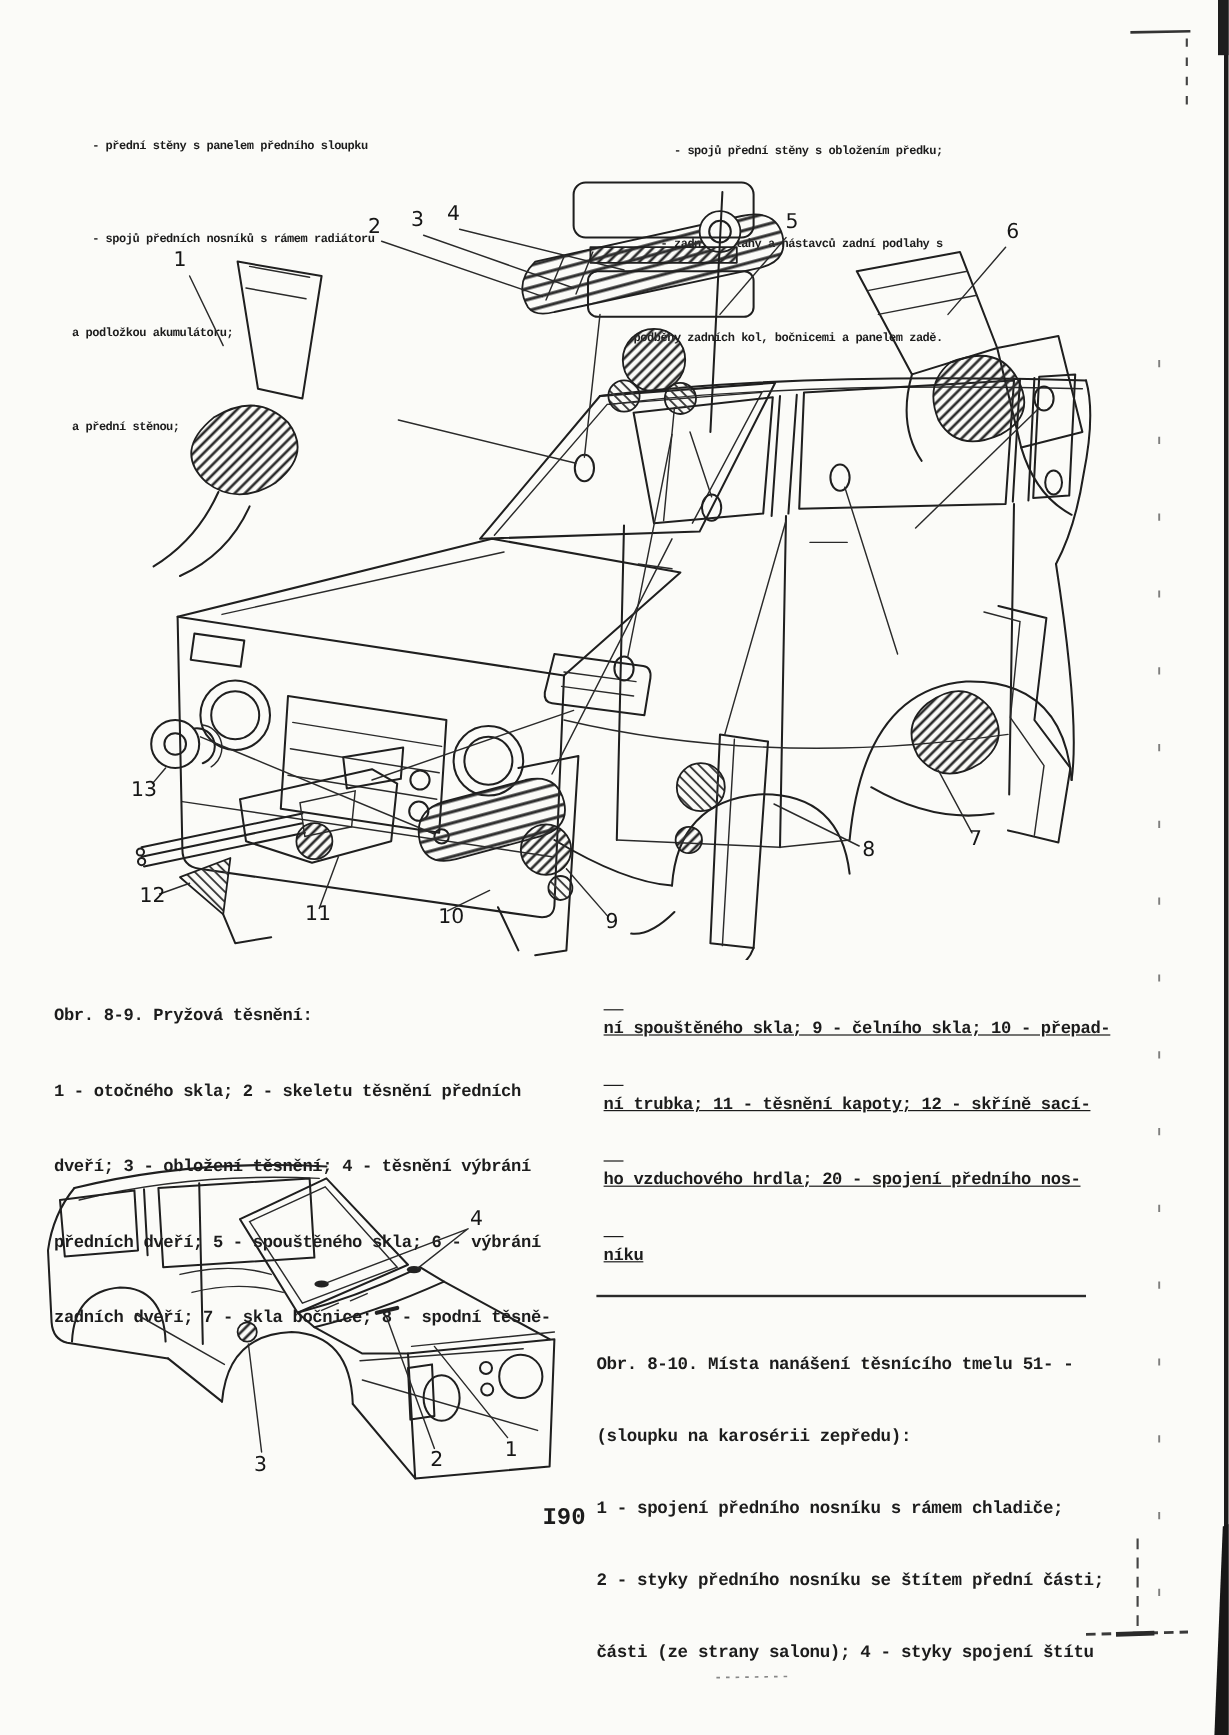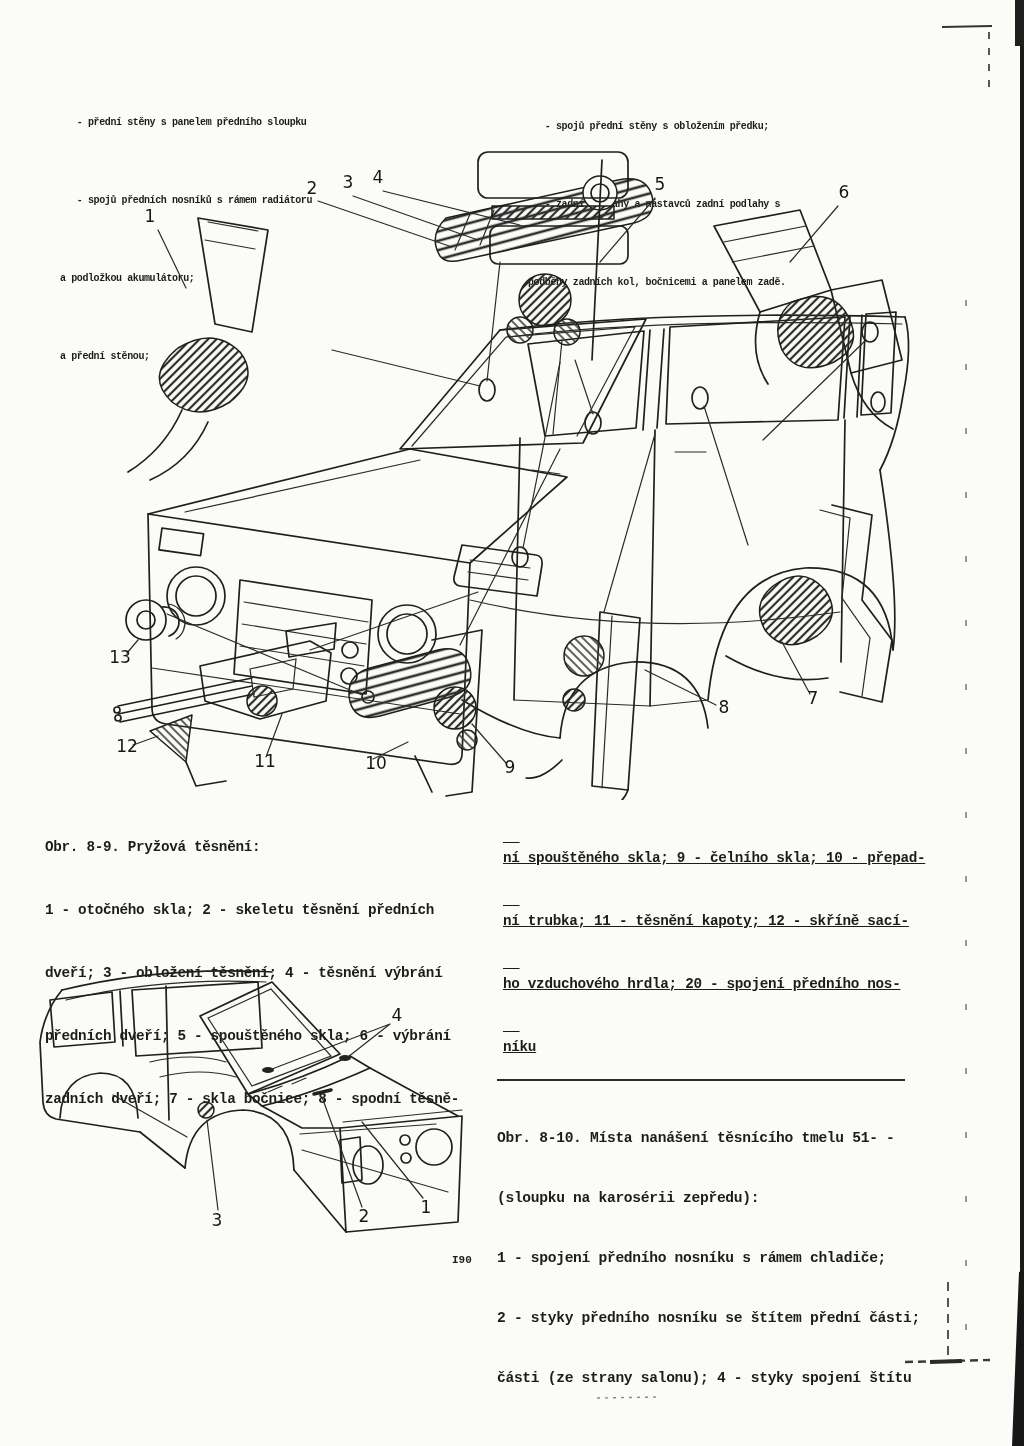--- a/index.html
+++ b/index.html
@@ -6,39 +6,39 @@
   body{
     width:1024px;height:1446px;position:relative;overflow:hidden;
     background:#fbfbf8;
     font-family:"Liberation Mono","DejaVu Sans Mono",monospace;
     color:#1c1c1c;
   }
   .txtblock{position:absolute;white-space:pre;font-weight:600;}
   .intro{font-size:10px;line-height:26px;letter-spacing:-0.4px;}
   .cap{font-size:14.3px;line-height:21px;letter-spacing:-0.3px;}
   .cap10{font-size:14.6px;line-height:20px;letter-spacing:-0.3px;}
-  .pageno{position:absolute;left:452px;top:1254px;font-size:11px;font-weight:600;}
+  .pageno{position:absolute;left:452px;top:1254px;font-size:20px;font-weight:600;}
   .rule{position:absolute;left:497px;top:1079px;width:408px;height:0;border-top:2.5px solid #2a2a2a;}
   svg{position:absolute;left:0;}
   .ln{stroke:#1f1f1f;stroke-width:1.7;fill:none;stroke-linecap:round;stroke-linejoin:round;}
   .thin{stroke:#2a2a2a;stroke-width:1.2;fill:none;stroke-linecap:round;}
   .callout{font-family:"DejaVu Sans",sans-serif;font-size:17px;fill:#161616;text-anchor:middle;}
   .hfill{stroke:#1f1f1f;stroke-width:1.5;stroke-linejoin:round;}
 </style>
 </head>
 <body>
 
 <div class="txtblock intro" style="left:60px;top:58px;">
   <div>   - přední stěny s panelem předního sloupku</div>
   <div>   - spojů předních nosníků s rámem radiátoru</div>
   <div>a podložkou akumulátoru;</div>
   <div>a přední stěnou;</div>
 </div>
 
-<div class="txtblock intro" style="left:528px;top:62px;">
+<div class="txtblock intro" style="left:528px;top:62px;text-align:right;">
   <div>   - spojů přední stěny s obložením předku;</div>
   <div>   - zadní podlahy a nástavců zadní podlahy s</div>
   <div>podběhy zadních kol, bočnicemi a panelem zadě.</div>
 </div>
 
 <svg style="top:135px;" width="1024" height="665" viewBox="0 135 1024 665">
   <defs>
     <pattern id="h1" width="6" height="6" patternUnits="userSpaceOnUse" patternTransform="rotate(45)">
       <line x1="3" y1="0" x2="3" y2="6" stroke="#2c2c2c" stroke-width="2.2"></line>
     </pattern>

